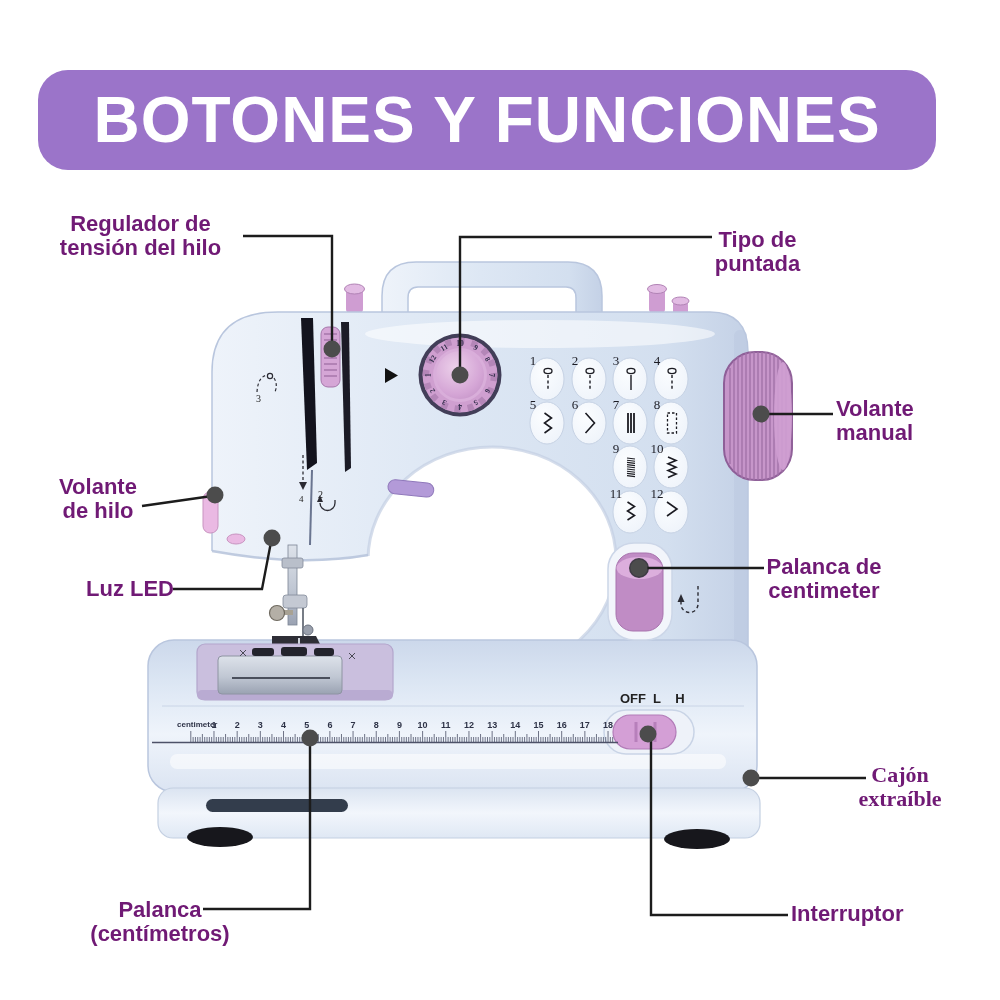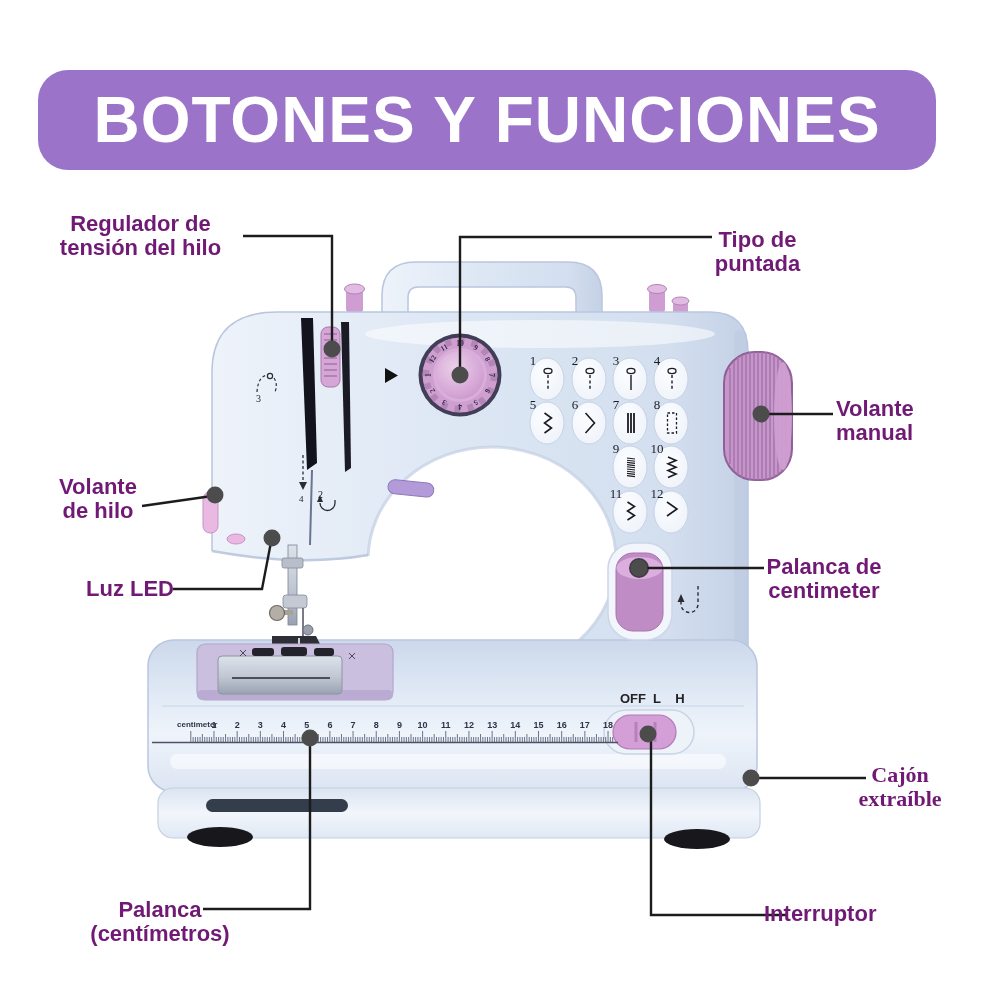--- a/index.html
+++ b/index.html
@@ -568,21 +568,21 @@
     <div>manual</div>
   </div>
   <div class="lbl ctr" style="left:758px;top:555px;width:132px;">
     <div>Palanca de</div>
     <div>centimeter</div>
   </div>
   <div class="lbl ctr" style="left:846px;top:763px;width:108px;font-family:Liberation Serif, serif;">
     <div>Cajón</div>
     <div>extraíble</div>
   </div>
-  <div class="lbl" style="left:764px;top:902px;">
+  <div class="lbl" style="left:791px;top:902px;">
     <div>Interruptor</div>
   </div>
   <div class="lbl ctr" style="left:90px;top:898px;width:140px;">
     <div>Palanca</div>
     <div>(centímetros)</div>
   </div>
 
 </div>
 
 </body></html>

